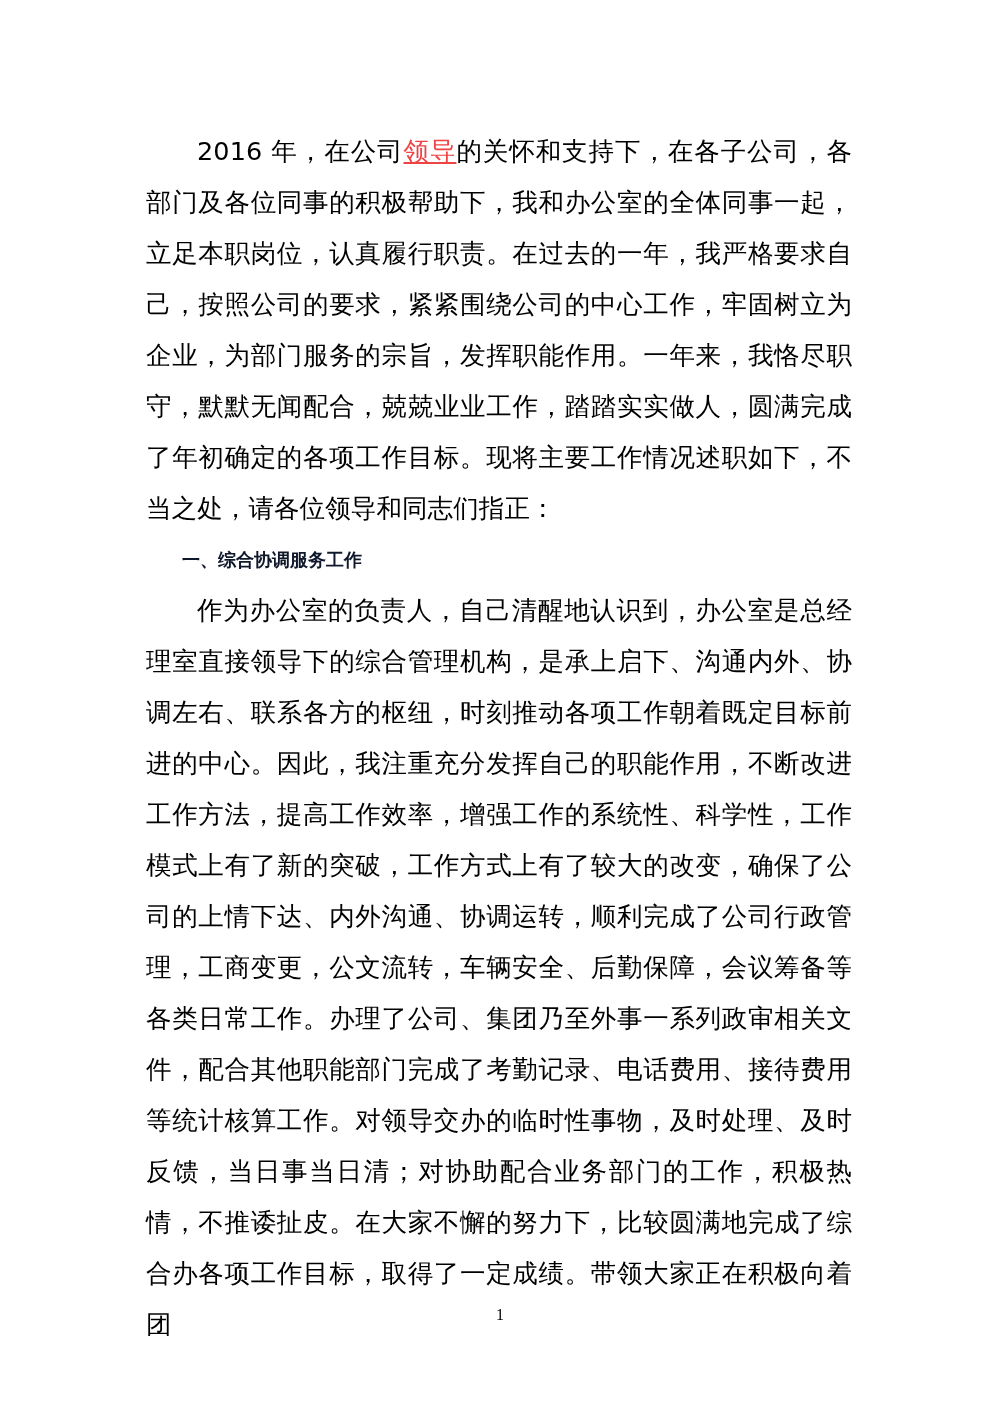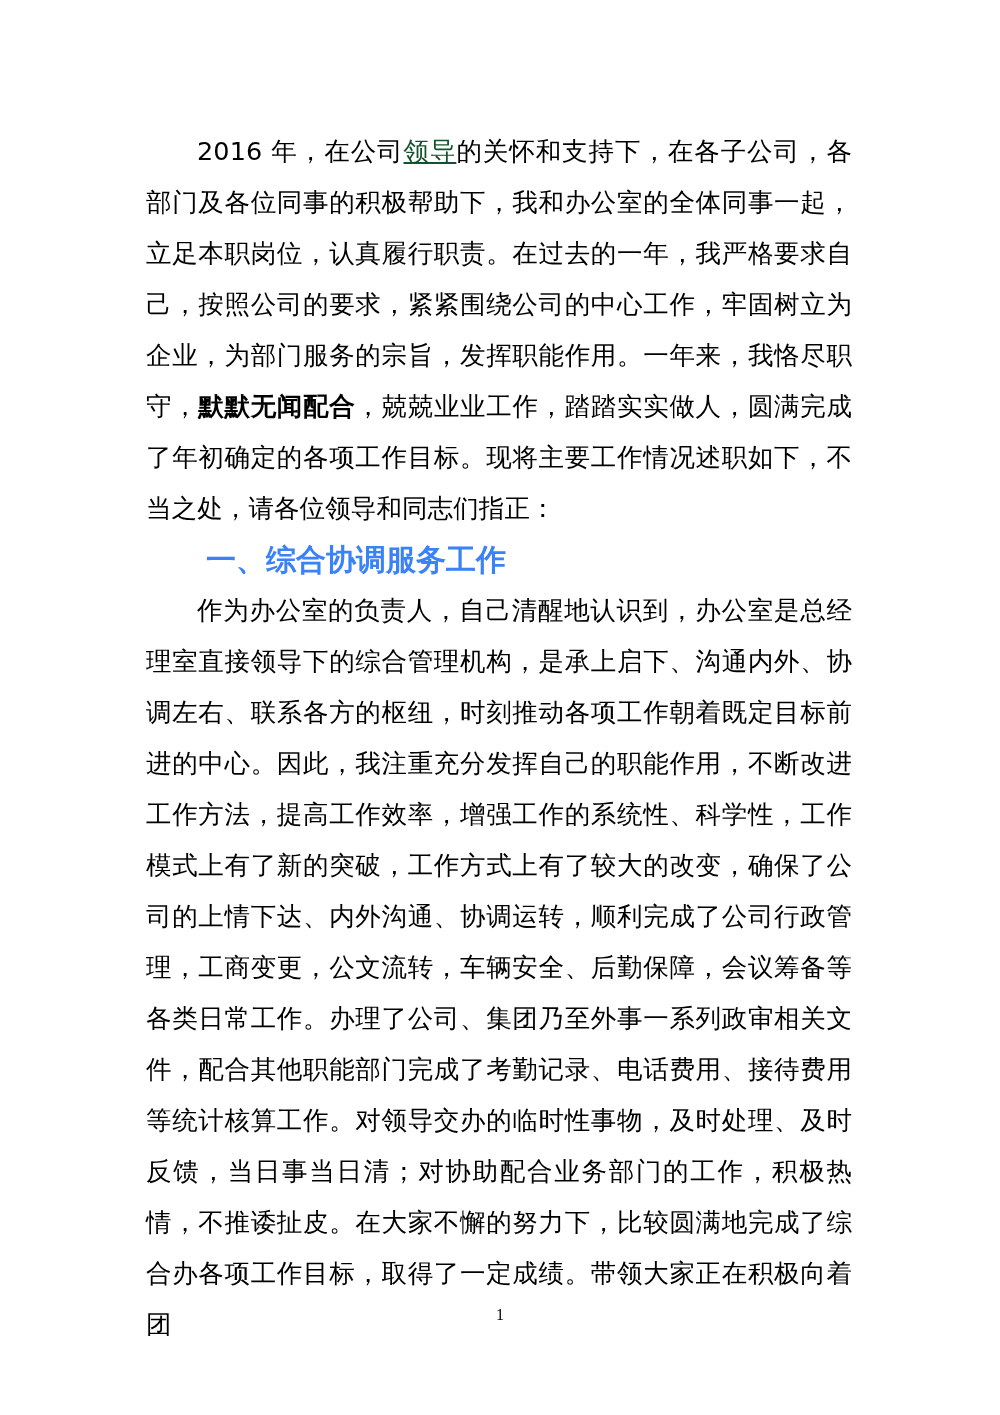--- a/index.html
+++ b/index.html
@@ -36,35 +36,35 @@
     white-space: normal;
   }
   .para.salutation {
     text-indent: 0;
   }
   .para.indent {
     text-indent: 2em;
   }
   .heading {
     margin: 0;
-    font-size: 30px;
+    font-size: 18px;
     line-height: 51px;
     font-weight: bold;
     text-indent: 2em;
-    color: #3b82f6;
+    color: #0f172a;
   }
   .heading .hd-normal {
     font-weight: bold;
   }
   .link {
-    color: #14532d;
+    color: #ef4444;
     text-decoration: underline;
   }
   .bold {
-    font-weight: bold;
+    font-weight: normal;
   }
   .uline {
   }
   .page-number {
     position: absolute;
     left: 0;
     top: 1305px;
     width: 1000px;
     text-align: center;
     font-family: "Liberation Serif", "DejaVu Serif", serif;

